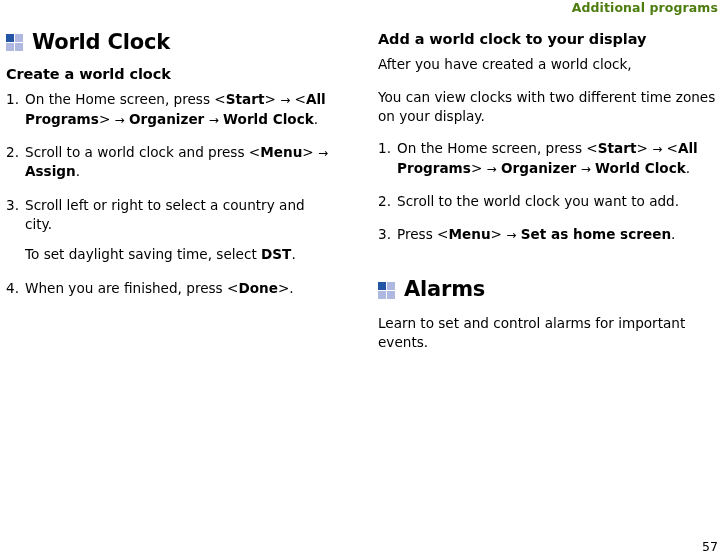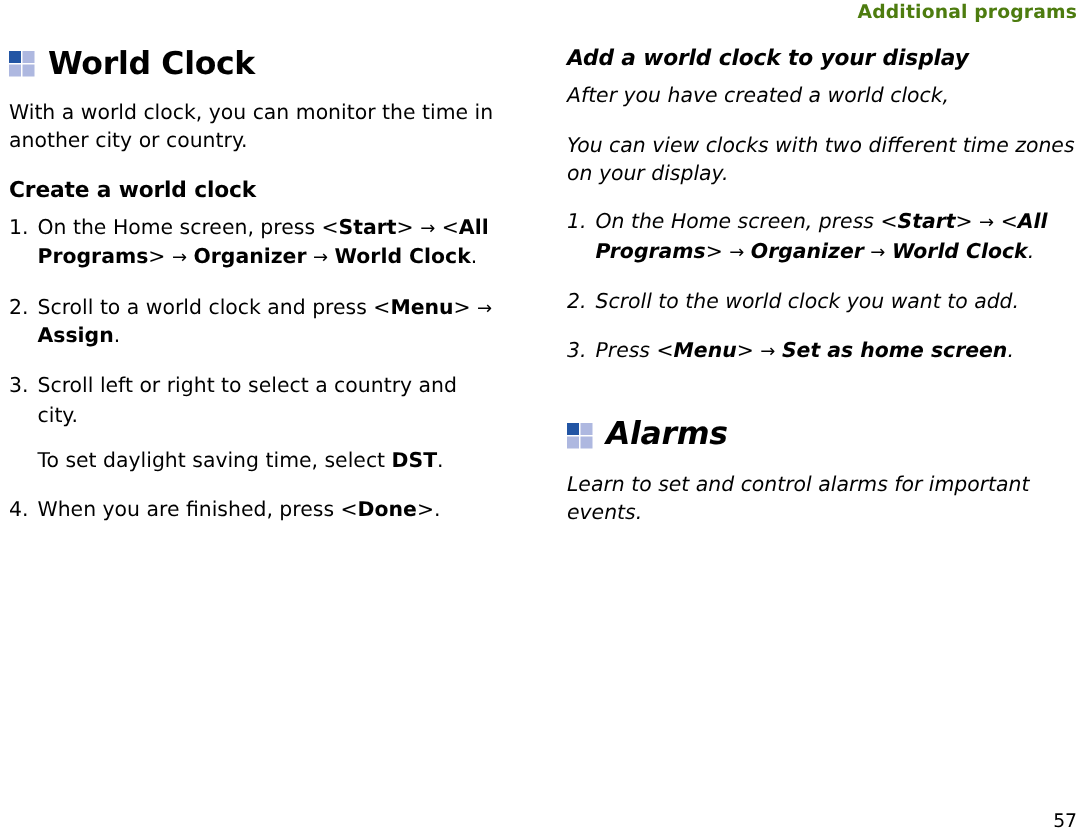--- a/index.html
+++ b/index.html
@@ -36,21 +36,21 @@
     left: 0px;
     width: 724px;
     display: flex;
     gap: 0px;
   }
   .col {
     width: 346px;
     box-sizing: border-box;
   }
   .col-left  { padding-left: 6px;  padding-right: 14px; }
-  .col-right { padding-left: 32px; padding-right: 6px;  width: 378px; font-style: italic; }
+  .col-right { padding-left: 32px; padding-right: 6px;  width: 378px; }
 
   
   .chapter-title {
     display: flex;
     align-items: center;
     gap: 9px;
     margin: 0 0 12px 0;
   }
   .sq-icon {
     width: 17px;
@@ -139,21 +139,20 @@
     <div class="chapter-title">
       <span class="sq-icon">
         <i class="a"></i>
           <i class="b"></i>
           <i class="b"></i>
           <i class="b"></i>
       </span>
       <h1>World Clock</h1>
     </div>
 
-    <p class="body">With a world clock, you can monitor the time in another city or country.</p>
 
     <h2 class="section">Create a world clock</h2>
 
     <ol class="steps">
         <li><span class="num">1.</span><span><span>On the Home screen, press &lt;</span><b>Start</b><span>&gt; </span><span class="arrow">→</span><span> &lt;</span><b>All Programs</b><span>&gt; </span><span class="arrow">→</span><span> </span><b>Organizer</b><span> </span><span class="arrow">→</span><span> </span><b>World Clock</b><span>.</span></span></li>
         <li><span class="num">2.</span><span><span>Scroll to a world clock and press &lt;</span><b>Menu</b><span>&gt; </span><span class="arrow">→</span><span> </span><b>Assign</b><span>.</span></span></li>
         <li><span class="num">3.</span><span><span>Scroll left or right to select a country and city.</span></span><div class="substep"><span>To set daylight saving time, select </span><b>DST</b><span>.</span></div></li>
         <li><span class="num">4.</span><span><span>When you are finished, press &lt;</span><b>Done</b><span>&gt;.</span></span></li>
       </ol>
   </div>

